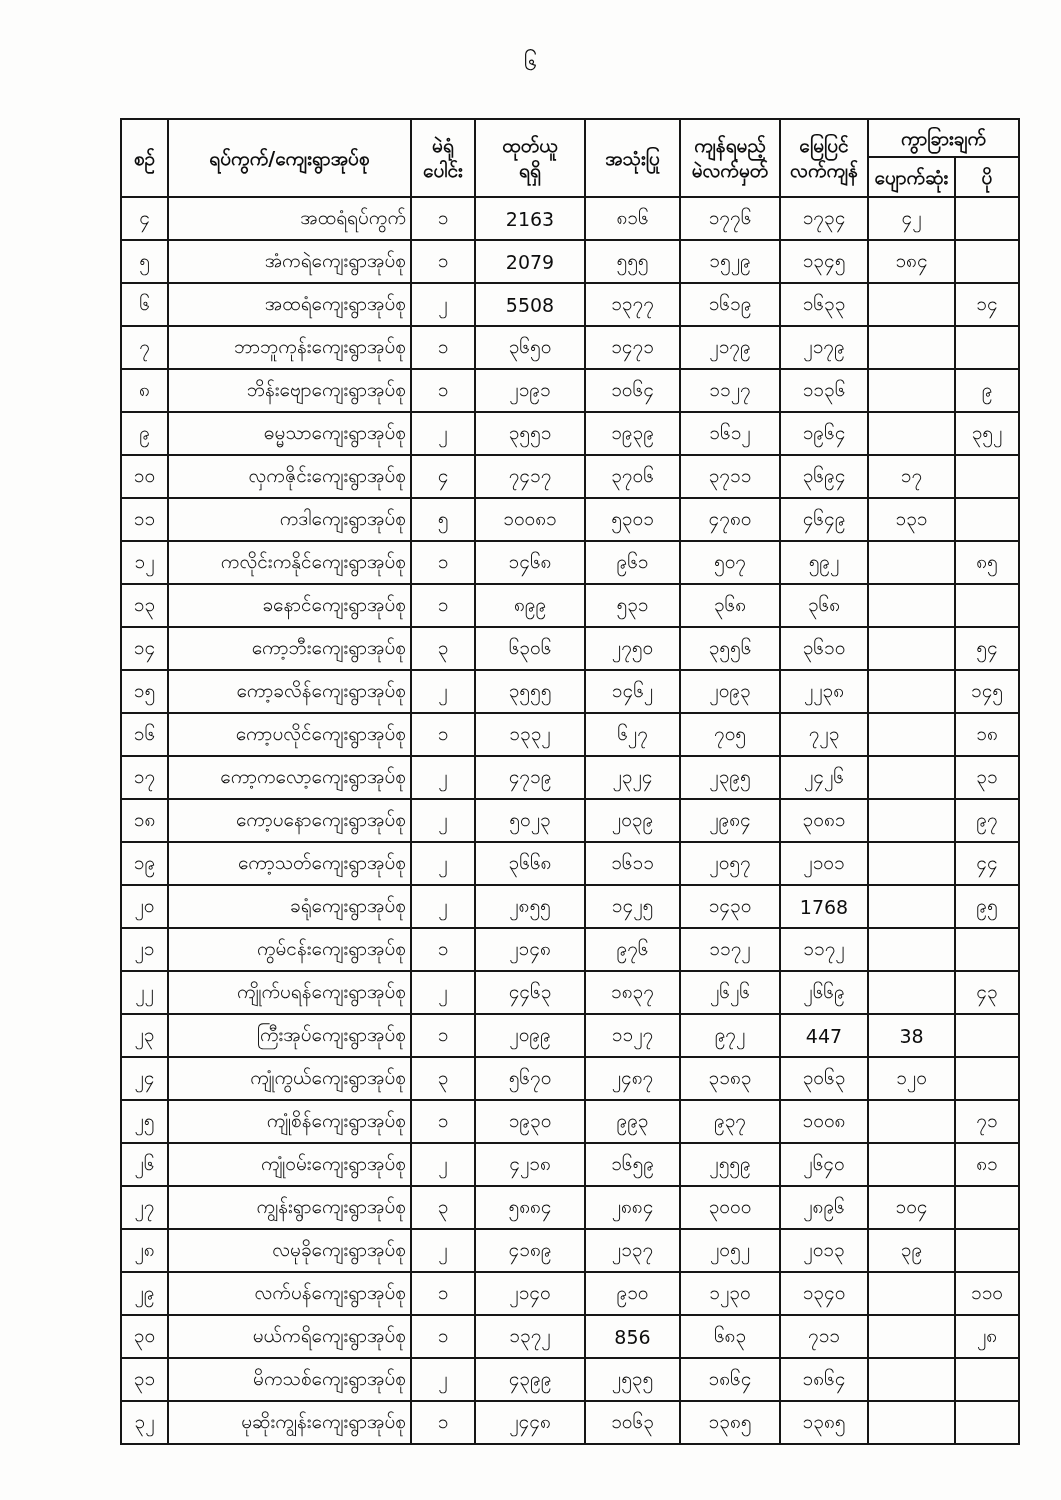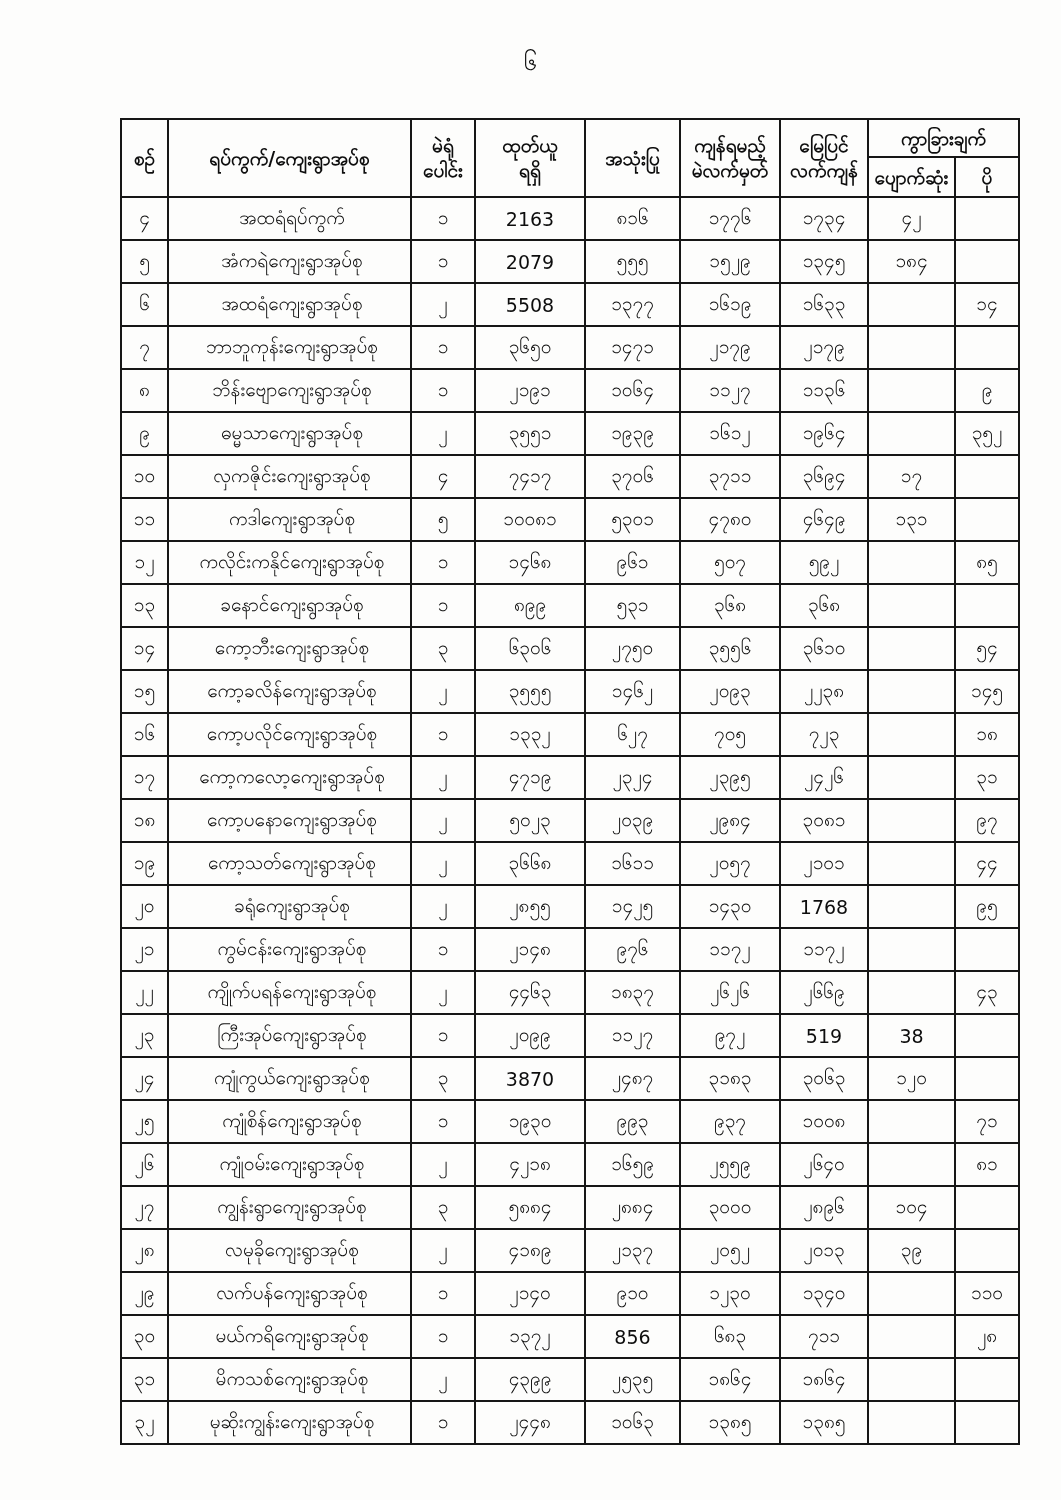--- a/index.html
+++ b/index.html
@@ -50,21 +50,21 @@
   thead tr.h1 { height: 38px; }
   thead tr.h2 { height: 40px; }
   tbody td {
     height: 41px;
     font-size: 19px;
     vertical-align: middle;
     padding: 0 4px;
     overflow: hidden;
   }
   tbody td.c0 { text-align: center; }
-  tbody td.c1 { text-align: center; padding-left: 9px; }
+  tbody td.c1 { text-align: right; padding-left: 9px; }
   tbody td.c2, tbody td.c3, tbody td.c4,
   tbody td.c5, tbody td.c6, tbody td.c7, tbody td.c8 {
     text-align: center;
   }
   col.w-no      { width: 47px; }
   col.w-name    { width: 243px; }
   col.w-station { width: 64px; }
   col.w-recv    { width: 110px; }
   col.w-used    { width: 95px; }
   col.w-remain  { width: 100px; }
@@ -321,29 +321,29 @@
           <td class="c7"></td>
           <td class="c8">၄၃</td>
         </tr>
         <tr>
           <td class="c0">၂၃</td>
           <td class="c1">ကြီးအုပ်ကျေးရွာအုပ်စု</td>
           <td class="c2">၁</td>
           <td class="c3">၂၀၉၉</td>
           <td class="c4">၁၁၂၇</td>
           <td class="c5">၉၇၂</td>
-          <td class="c6">519</td>
+          <td class="c6">447</td>
           <td class="c7">38</td>
           <td class="c8"></td>
         </tr>
         <tr>
           <td class="c0">၂၄</td>
           <td class="c1">ကျုံကွယ်ကျေးရွာအုပ်စု</td>
           <td class="c2">၃</td>
-          <td class="c3">3870</td>
+          <td class="c3">၅၆၇၀</td>
           <td class="c4">၂၄၈၇</td>
           <td class="c5">၃၁၈၃</td>
           <td class="c6">၃၀၆၃</td>
           <td class="c7">၁၂၀</td>
           <td class="c8"></td>
         </tr>
         <tr>
           <td class="c0">၂၅</td>
           <td class="c1">ကျုံစိန်ကျေးရွာအုပ်စု</td>
           <td class="c2">၁</td>

